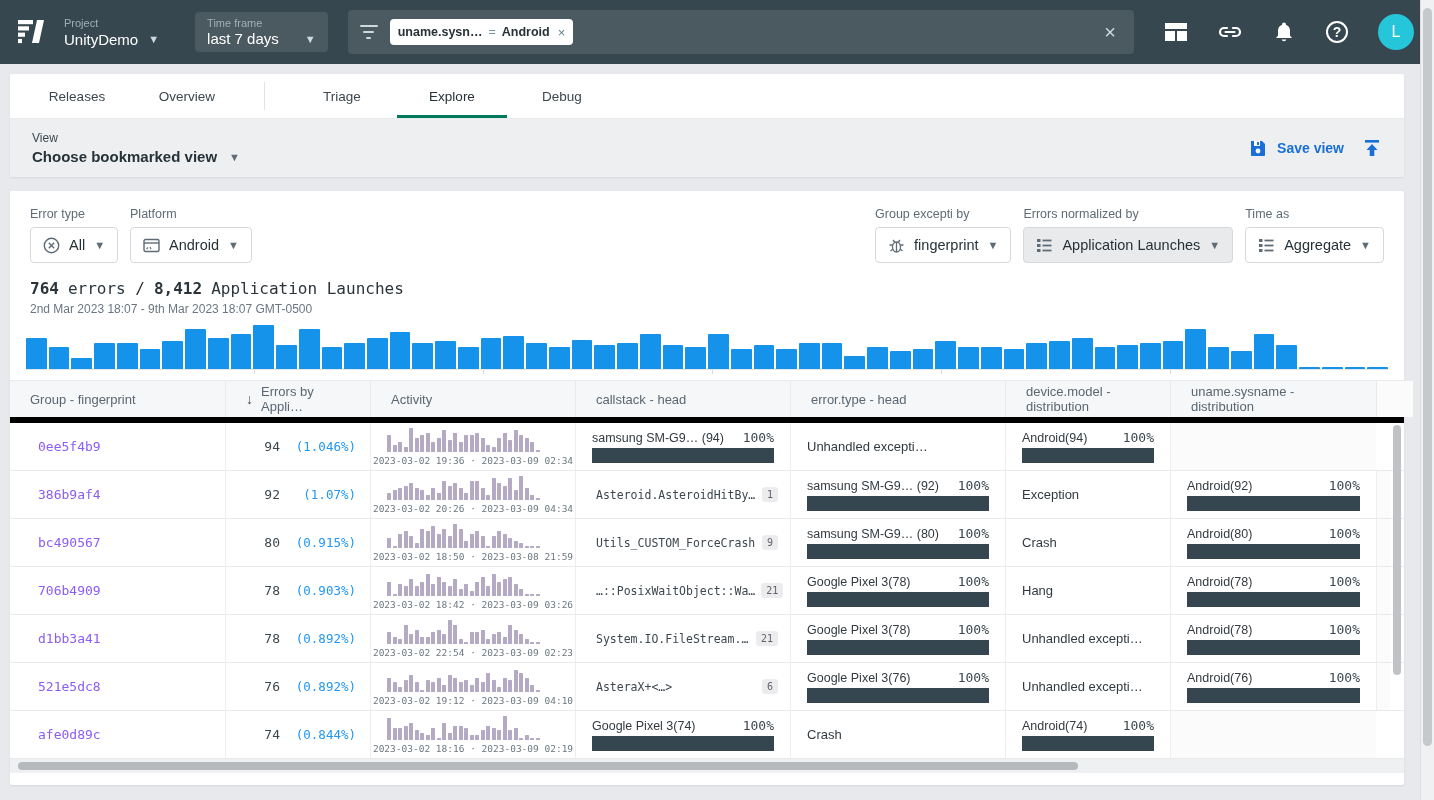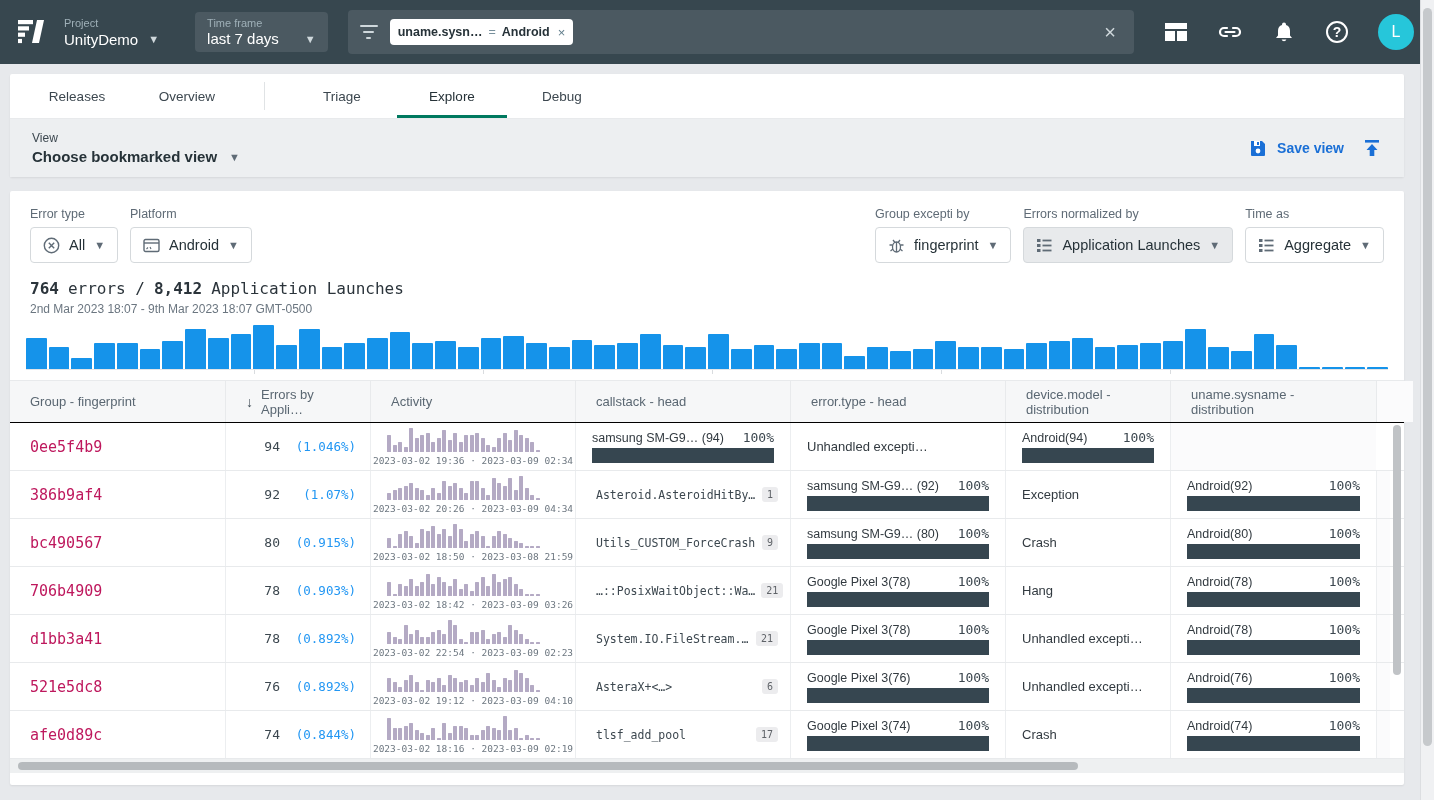--- a/index.html
+++ b/index.html
@@ -68,29 +68,29 @@
   .sum-dates { font-size:12px; color:#6b7680; margin-top:4px; }
 
   
   .hist { margin:8px 16px 0 16px; height:46px; display:flex; align-items:flex-end; gap:2px; border-bottom:1px solid #e3e5e8; }
   .hist .hbar { flex:1; background:#1593ea; border-radius:1px 1px 0 0; min-height:1px; }
   .hist-ticks { height:4px; margin:0 16px; background:repeating-linear-gradient(90deg, transparent 0 228px, #d9dcdf 228px 229px); }
 
   
   .table { margin-top:6px; border-top:1px solid #e8eaec; }
   .tr, .thead { display:grid; grid-template-columns:215px 145px 205px 215px 215px 165px 206px 14px; }
-  .thead { background:#f6f7f8; height:42px; border-bottom:1px solid #000000; }
+  .thead { background:#f6f7f8; height:42px; border-bottom:6px solid #000000; }
   .th { display:flex; align-items:center; font-size:13px; color:#5a6772; padding:0 16px 0 20px; border-left:1px solid #e8eaec; cursor:pointer; }
   .th:first-child { border-left:none; }
   .th.right { justify-content:flex-end; }
   .th .sort { margin-right:8px; font-size:14px; color:#44505a; }
   .tr { height:48px; border-bottom:1px solid #e8eaec; background:#fff; }
   .td { border-left:1px solid #eceef0; display:flex; align-items:center; overflow:hidden; }
   .td:first-child { border-left:none; }
-  .td.c-fp { padding-left:20px; font-size:15px; color:#be185d; }
+  .td.c-fp { padding-left:28px; font-size:13px; color:#8b5cf6; }
   .td.c-err { justify-content:flex-end; padding-right:14px; }
   .c-err .cnt { font-size:13px; color:#3c474f; }
   .c-err .pct { font-size:12.5px; color:#2196f3; width:76px; text-align:right; }
   .td.c-act { flex-direction:column; justify-content:center; padding:0 12px; }
   .spark { display:flex; align-items:flex-end; gap:1.5px; height:24px; width:172px; }
   .spark i { display:block; width:4px; background:#b4aac4; border-radius:0.5px; }
   .act-dates { font-family:"DejaVu Sans Mono",monospace; font-size:9.5px; color:#6d7780; margin-top:3px; white-space:nowrap; }
   .td.c-cs { justify-content:space-between; padding:0 12px 0 20px; font-size:11.5px; color:#3c474f; }
   .badge { background:#ececee; border-radius:3px; font-size:10px; color:#5f6368; padding:2px 5px; flex:none; margin-left:6px; }
   .td.c-dist { flex-direction:column; justify-content:center; align-items:stretch; padding:0 16px; }
@@ -824,24 +824,20 @@
                 <i style="height: 24px;"></i>
                 <i style="height: 10px;"></i>
                 <i style="height: 12px;"></i>
                 <i style="height: 2px;"></i>
                 <i style="height: 5px;"></i>
                 <i style="height: 2px;"></i>
                 <i style="height: 2px;"></i>
               </div>
               <div class="act-dates">2023-03-02 18:16  ·  2023-03-09 02:19</div>
             </div>
-    <div class="td c-cs mono">
-              <span class="cs-text">tlsf_add_pool</span>
-              <span class="badge mono">17</span>
-            </div>
     <div class="td c-dist">
               <div class="dist-top">
                 <span class="dist-label">Google Pixel 3(74)</span>
                 <span class="dist-pct mono">100%</span>
               </div>
               <div class="dist-bar"></div>
             </div>
     <div class="td c-et">
               <span>Crash</span>
             </div>

